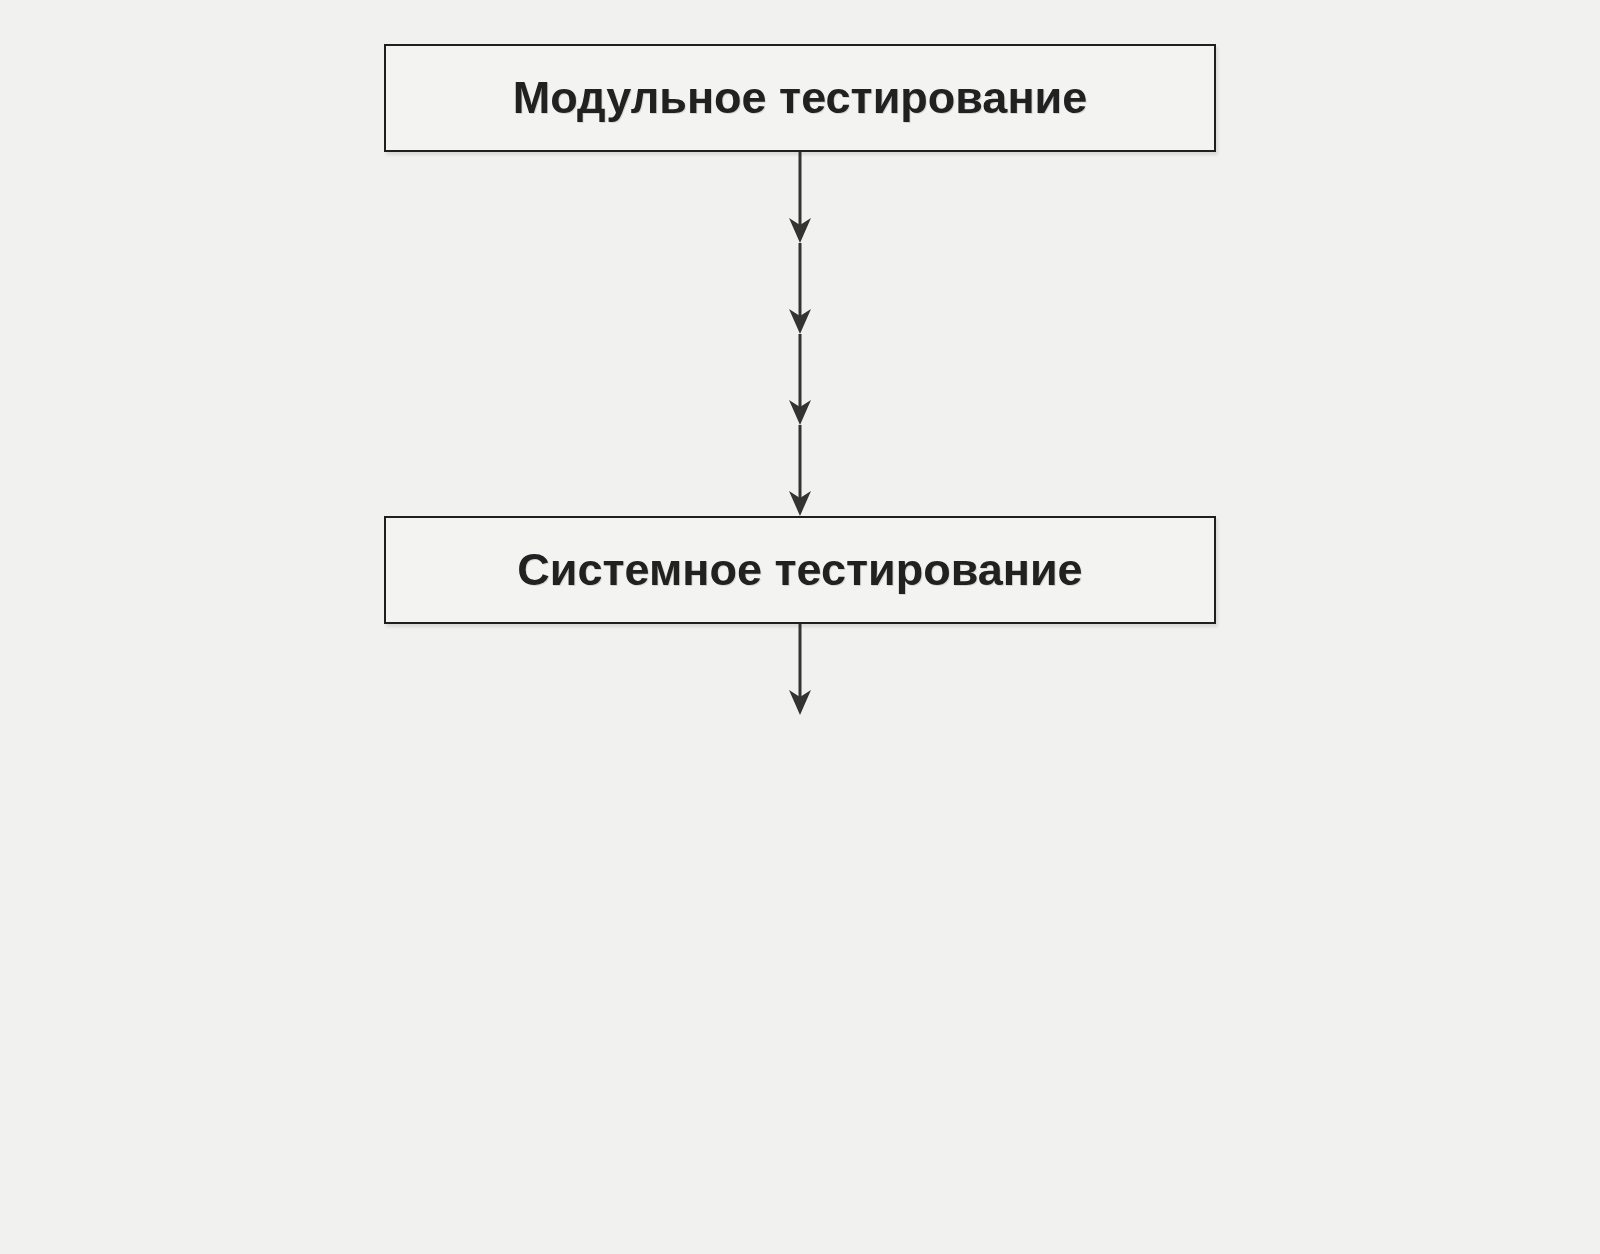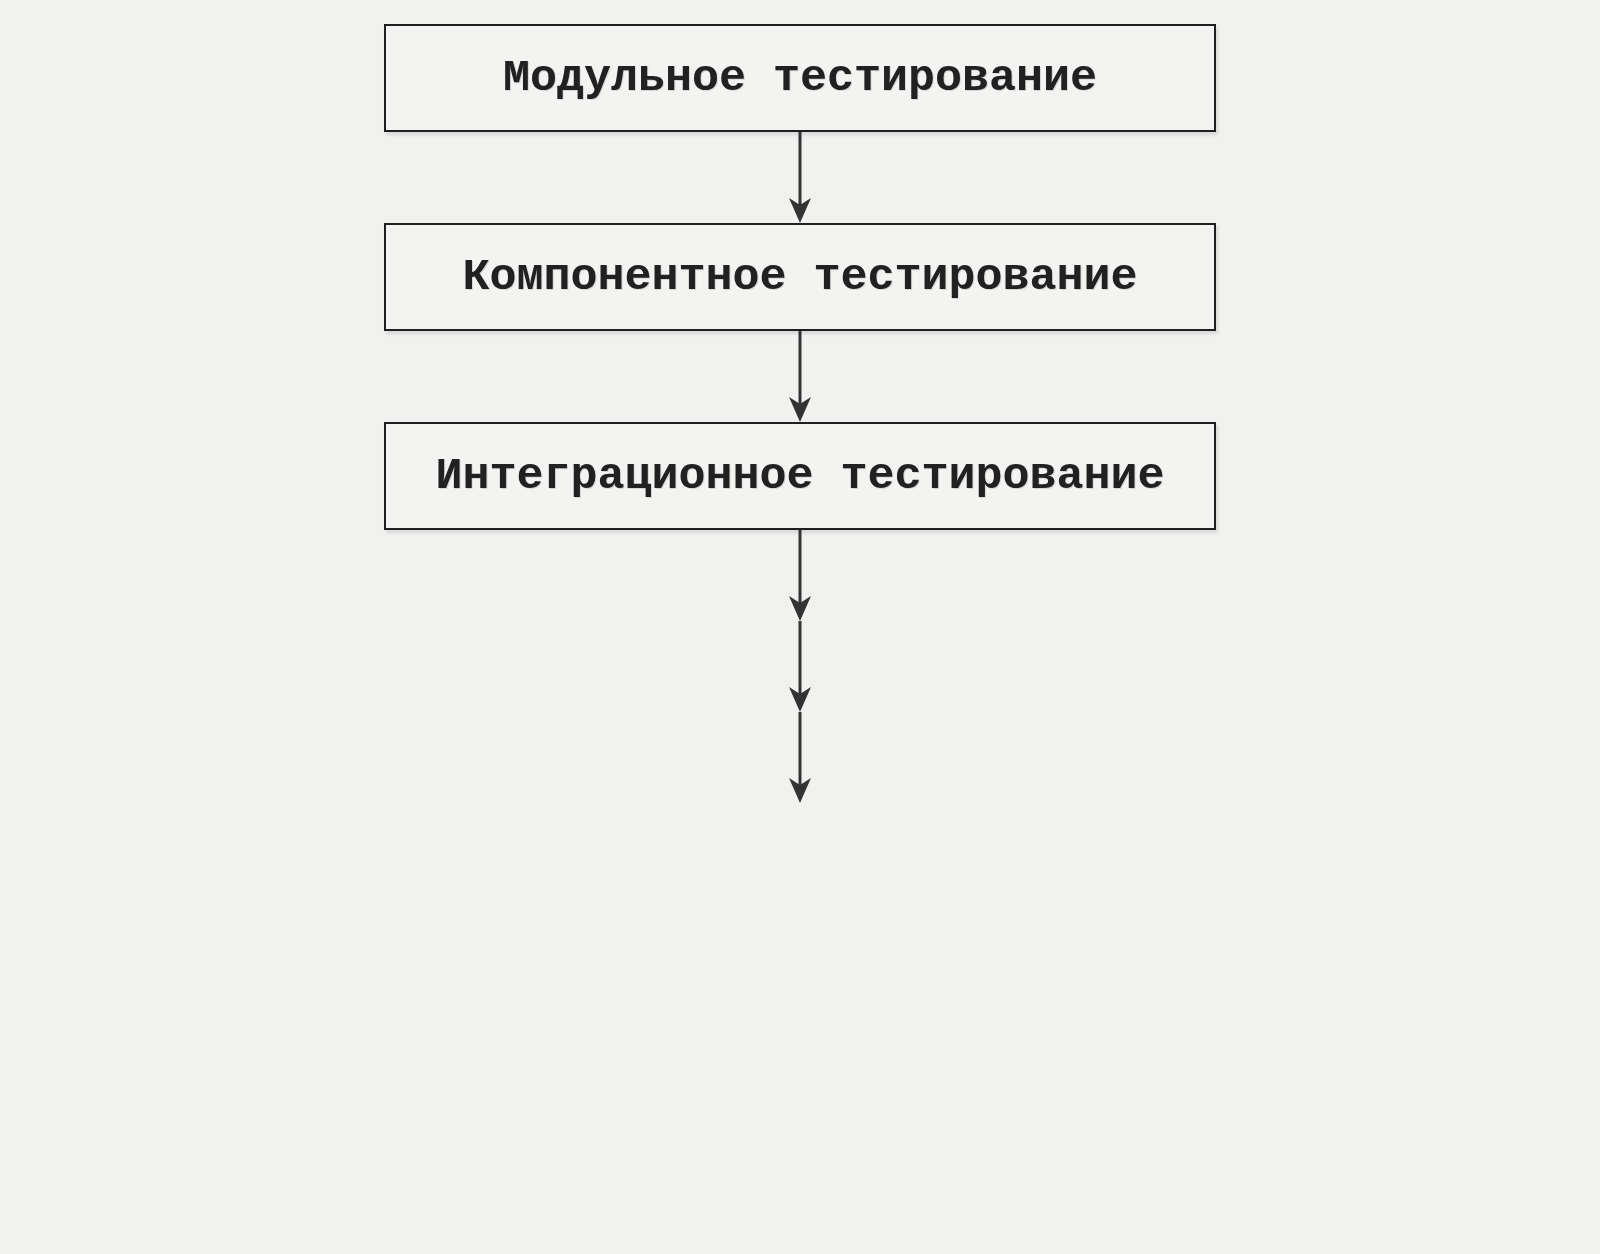--- a/index.html
+++ b/index.html
@@ -10,22 +10,21 @@
     width: 1600px;
     height: 1254px;
     background: #f1f1f0;
     font-family: "Liberation Sans", "DejaVu Sans", sans-serif;
     overflow: hidden;
   }
   .flow {
     display: flex;
     flex-direction: column;
     align-items: center;
-    padding-top: 24px;
-    font-family: Liberation Mono, monospace;
+    padding-top: 44px;
   }
   .flow-box {
     box-sizing: border-box;
     width: 832px;
     height: 108px;
     background: #f3f3f2;
     border: 2px solid #1f1f1f;
     display: flex;
     align-items: center;
     justify-content: center;
@@ -63,34 +62,20 @@
     <span class="flow-label">Модульное тестирование</span>
   </div>
 
   <div class="flow-arrow">
     <svg class="arrow-svg" width="30" height="91" viewBox="0 0 30 91" xmlns="http://www.w3.org/2000/svg">
       <line x1="15" y1="0" x2="15" y2="73"></line>
       <polygon points="4,66 15,73 26,66 15,91"></polygon>
     </svg>
   </div>
 
-  <div class="flow-box">
-    <span class="flow-label">Компонентное тестирование</span>
-  </div>
-
-  <div class="flow-arrow">
-    <svg class="arrow-svg" width="30" height="91" viewBox="0 0 30 91" xmlns="http://www.w3.org/2000/svg">
-      <line x1="15" y1="0" x2="15" y2="73"></line>
-      <polygon points="4,66 15,73 26,66 15,91"></polygon>
-    </svg>
-  </div>
-
-  <div class="flow-box">
-    <span class="flow-label">Интеграционное тестирование</span>
-  </div>
 
   <div class="flow-arrow">
     <svg class="arrow-svg" width="30" height="91" viewBox="0 0 30 91" xmlns="http://www.w3.org/2000/svg">
       <line x1="15" y1="0" x2="15" y2="73"></line>
       <polygon points="4,66 15,73 26,66 15,91"></polygon>
     </svg>
   </div>
 
 
   <div class="flow-arrow">
@@ -101,13 +86,24 @@
   </div>
 
 
   <div class="flow-arrow">
     <svg class="arrow-svg" width="30" height="91" viewBox="0 0 30 91" xmlns="http://www.w3.org/2000/svg">
       <line x1="15" y1="0" x2="15" y2="73"></line>
       <polygon points="4,66 15,73 26,66 15,91"></polygon>
     </svg>
   </div>
 
+  <div class="flow-box">
+    <span class="flow-label">Системное тестирование</span>
+  </div>
+
+  <div class="flow-arrow">
+    <svg class="arrow-svg" width="30" height="91" viewBox="0 0 30 91" xmlns="http://www.w3.org/2000/svg">
+      <line x1="15" y1="0" x2="15" y2="73"></line>
+      <polygon points="4,66 15,73 26,66 15,91"></polygon>
+    </svg>
+  </div>
+
 </div>
 
 </body></html>

